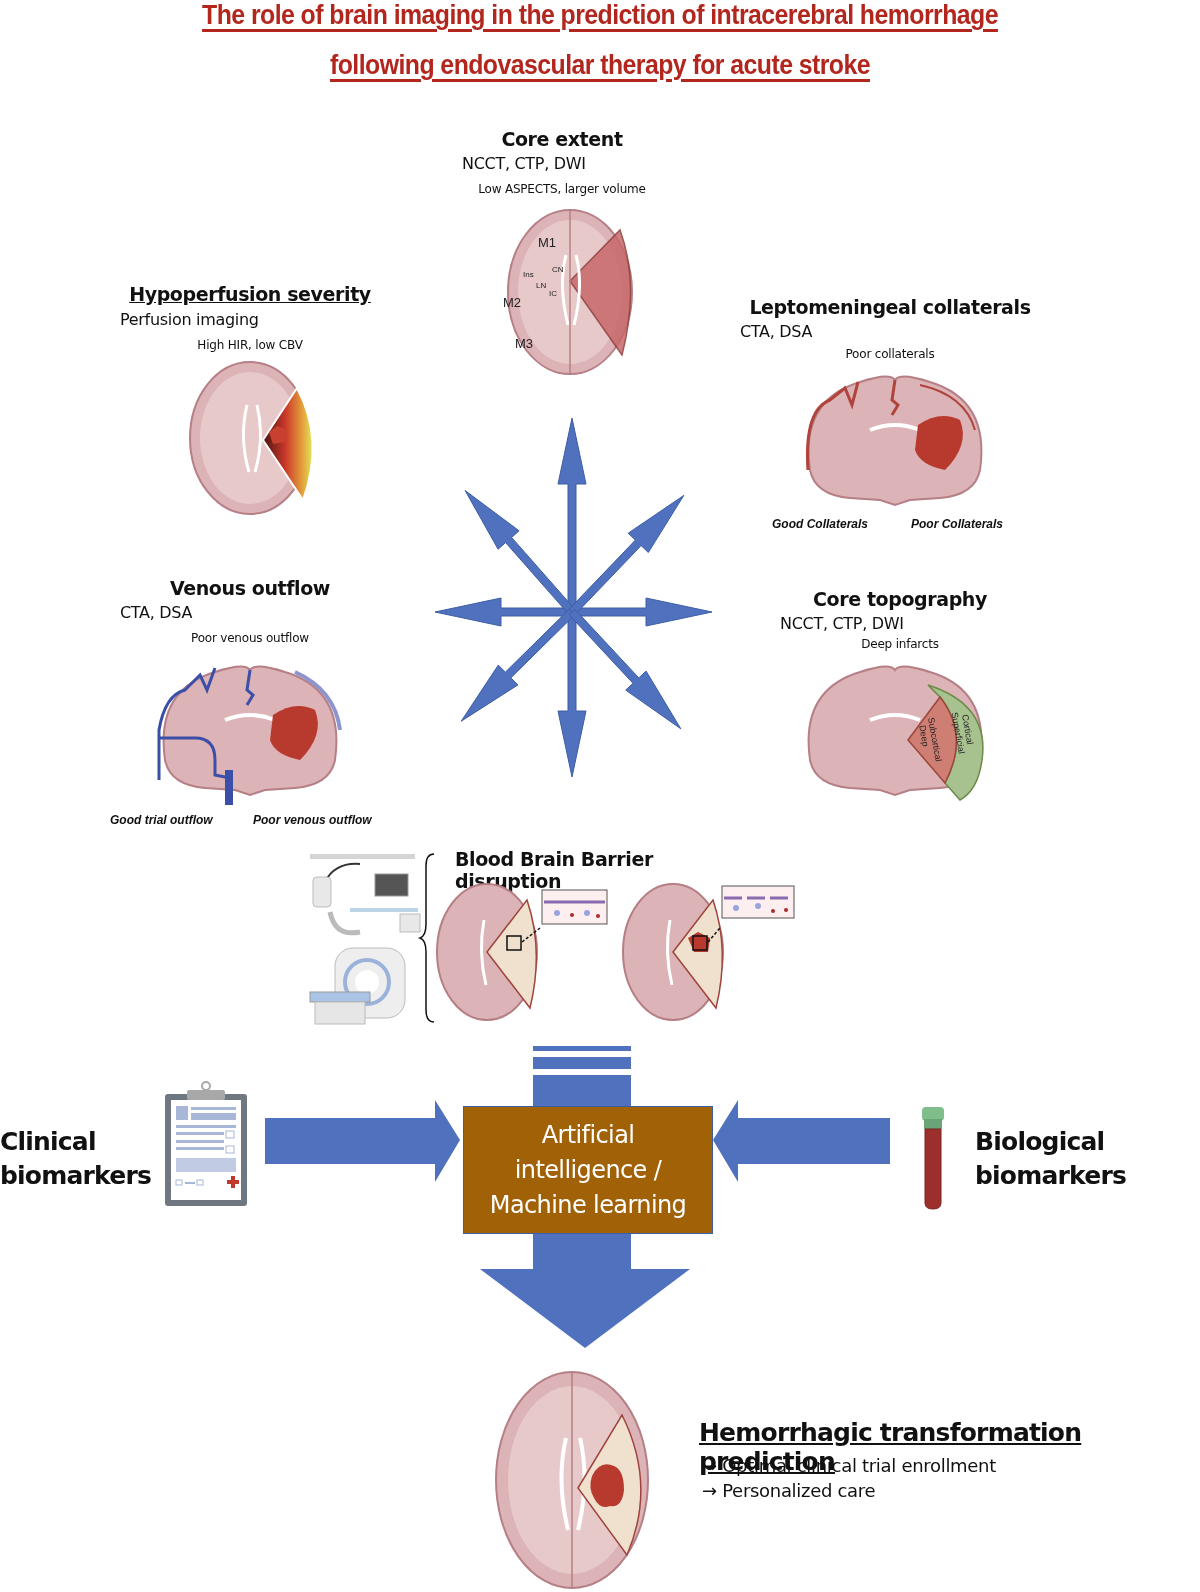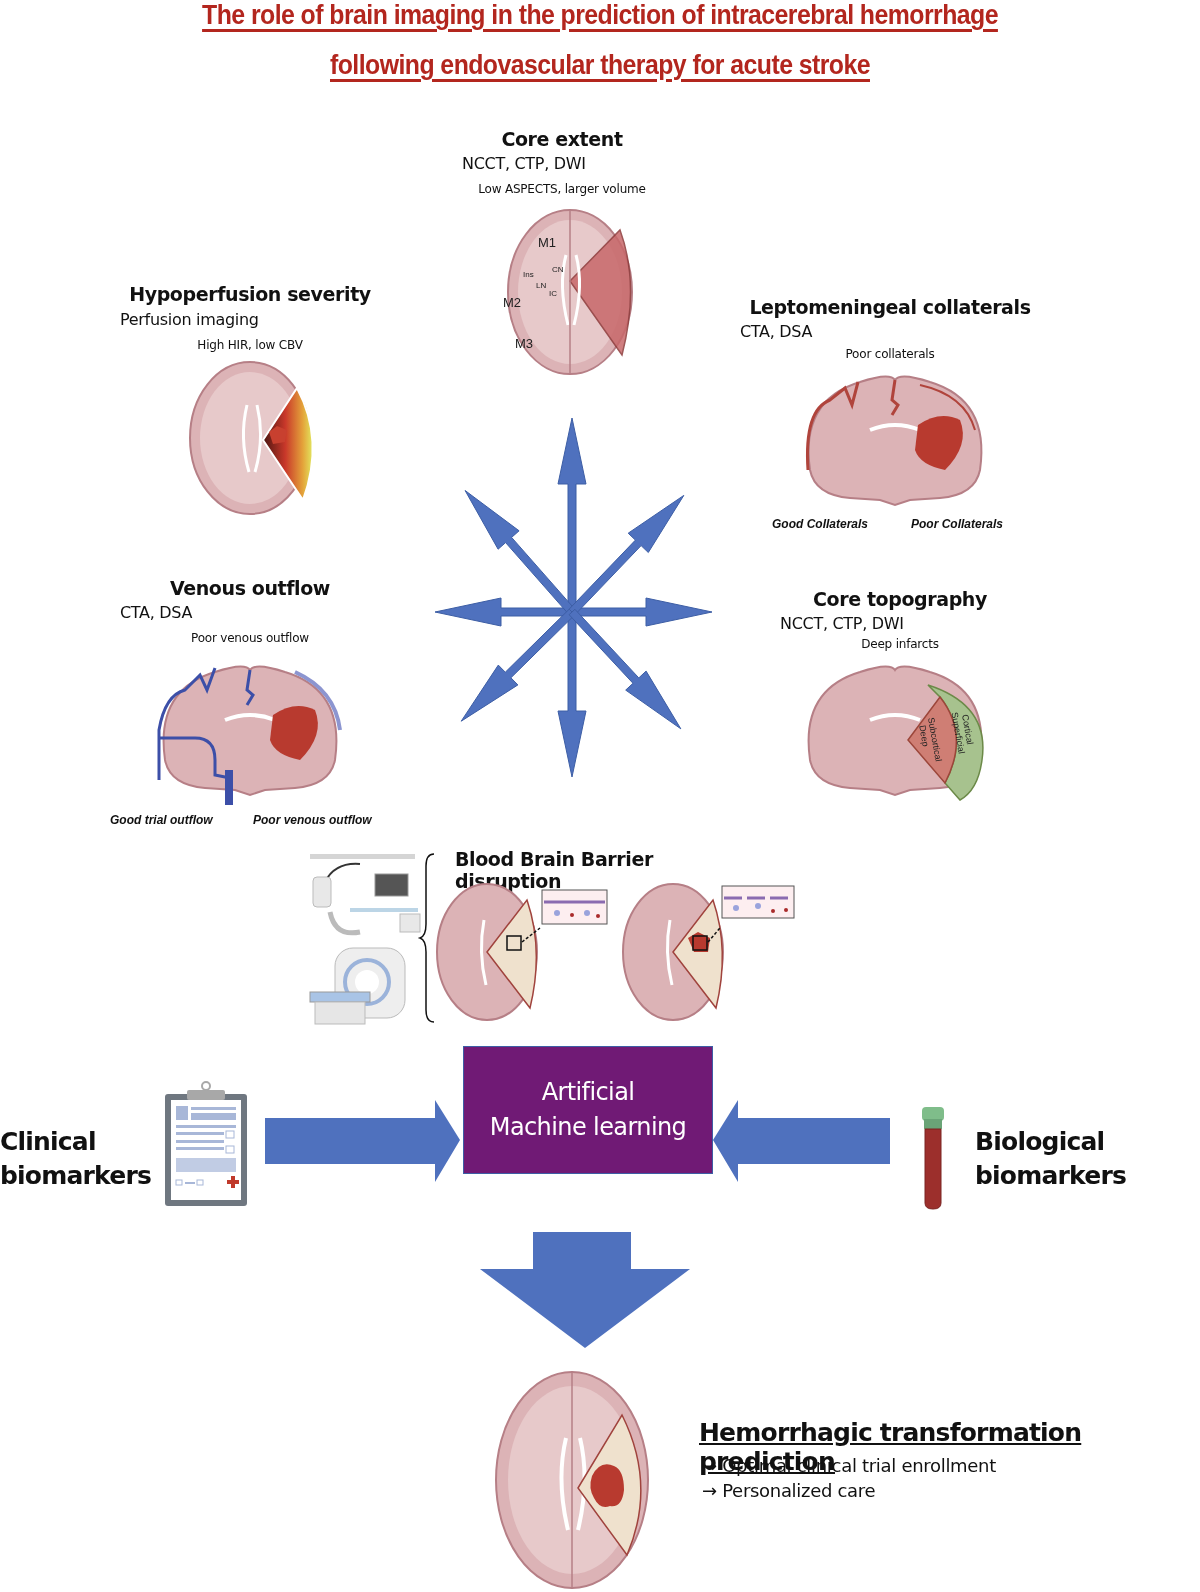--- a/index.html
+++ b/index.html
@@ -4,21 +4,21 @@
 <style>
   html,body{margin:0;padding:0;background:#fff;}
   body{width:1200px;height:1592px;position:relative;overflow:hidden;font-family:"Liberation Sans",sans-serif;color:#111;}
   .abs{position:absolute;}
   .title{position:absolute;left:0;width:1200px;text-align:center;color:#b3261e;font-weight:bold;font-size:27px;text-decoration:underline;text-decoration-thickness:3px;text-underline-offset:5px;letter-spacing:-0.6px;transform:scaleX(0.92);}
   .hdr{font-family:"DejaVu Sans",sans-serif;font-weight:bold;font-size:19px;text-align:center;letter-spacing:-0.4px;}
   .sub{font-family:"DejaVu Sans",sans-serif;font-size:16px;text-align:left;letter-spacing:-0.3px;}
   .sm{font-family:"DejaVu Sans",sans-serif;font-size:12px;text-align:center;letter-spacing:-0.2px;}
   .cap{font-family:"Liberation Sans",sans-serif;font-weight:bold;font-style:italic;font-size:12px;margin-top:12px;}
   .bigside{font-family:"DejaVu Sans",sans-serif;font-weight:bold;font-size:25px;text-align:left;line-height:34px;letter-spacing:-0.8px;}
-  .aibox{position:absolute;left:463px;top:1046px;width:248px;height:126px;background:#701a75;border:1px solid #3d5ea5;color:#fff;font-family:"DejaVu Sans",sans-serif;font-size:24px;line-height:35px;text-align:center;display:flex;flex-direction:column;justify-content:center;letter-spacing:-0.6px;}
+  .aibox{position:absolute;left:463px;top:1106px;width:248px;height:126px;background:#a16207;border:1px solid #3d5ea5;color:#fff;font-family:"DejaVu Sans",sans-serif;font-size:24px;line-height:35px;text-align:center;display:flex;flex-direction:column;justify-content:center;letter-spacing:-0.6px;}
   .hemo{font-family:"DejaVu Sans",sans-serif;font-weight:bold;font-size:25px;letter-spacing:-0.8px;}
   .bullet{font-family:"DejaVu Sans",sans-serif;font-size:18px;letter-spacing:-0.3px;}
   svg{position:absolute;overflow:visible;}
 </style>
 </head>
 <body>
 
 <div class="title" style="top:0px;">The role of brain imaging in the prediction of intracerebral hemorrhage</div>
 <div class="title" style="top:50px;">following endovascular therapy for acute stroke</div>
 
@@ -45,21 +45,21 @@
   <line x1="70" y1="6" x2="70" y2="168" stroke="#b67f86" stroke-width="1.5"></line>
   <text x="38" y="42" font-size="13" font-family="Liberation Sans, sans-serif" fill="#222">M1</text>
   <text x="23" y="72" font-size="8" font-family="Liberation Sans, sans-serif" fill="#222">Ins</text>
   <text x="52" y="67" font-size="8" font-family="Liberation Sans, sans-serif" fill="#222">CN</text>
   <text x="36" y="83" font-size="8" font-family="Liberation Sans, sans-serif" fill="#222">LN</text>
   <text x="49" y="91" font-size="8" font-family="Liberation Sans, sans-serif" fill="#222">IC</text>
   <text x="3" y="102" font-size="13" font-family="Liberation Sans, sans-serif" fill="#222">M2</text>
   <text x="15" y="143" font-size="13" font-family="Liberation Sans, sans-serif" fill="#222">M3</text>
 </svg>
 
-<div class="abs hdr" style="left:120px;top:283px;width:260px;">Hypoperfusion severity</div>
+<div class="abs hdr" style="left:120px;top:283px;width:260px;text-decoration:underline;">Hypoperfusion severity</div>
 <div class="abs sub" style="left:120px;top:310px;width:260px;">Perfusion imaging</div>
 <div class="abs sm" style="left:120px;top:338px;width:260px;">High HIR, low CBV</div>
 <svg style="left:185px;top:360px;" width="140" height="160">
   <ellipse cx="65" cy="78" rx="60" ry="76" fill="#dcb3b6" stroke="#b67f86" stroke-width="2"></ellipse>
   <ellipse cx="65" cy="78" rx="50" ry="66" fill="#e7c9ca"></ellipse>
   <path d="M62,45 Q54,78 64,112" stroke="#fff" stroke-width="3" fill="none"></path>
   <path d="M72,45 Q80,78 70,112" stroke="#fff" stroke-width="3" fill="none"></path>
   <path d="M78,80 L112,28 Q140,80 118,140 Z" fill="url(#perfGrad)" stroke="#fff" stroke-width="2"></path>
   <path d="M84,72 l8,-6 l10,4 l-2,12 l-12,2 z" fill="#c8402f"></path>
 </svg>
@@ -169,20 +169,21 @@
 <svg style="left:0;top:1040px;" width="1200" height="320">
   <rect x="533" y="6" width="98" height="5" fill="#4f71be"></rect>
   <rect x="533" y="17" width="98" height="12" fill="#4f71be"></rect>
   <rect x="533" y="35" width="98" height="32" fill="#4f71be"></rect>
   <path d="M265,78 L435,78 L435,60 L460,100 L435,142 L435,124 L265,124 Z" fill="#4f71be"></path>
   <path d="M890,78 L738,78 L738,60 L713,100 L738,142 L738,124 L890,124 Z" fill="#4f71be"></path>
   <path d="M533,192 L631,192 L631,229 L690,229 L585,308 L480,229 L533,229 Z" fill="#4f71be"></path>
 </svg>
 <div class="aibox">
   <div>Artificial</div>
+  <div>intelligence /</div>
   <div>Machine learning</div>
 </div>
 
 <div class="abs bigside" style="left:0px;top:1125px;width:138px;">
   <div>Clinical</div>
   <div>biomarkers</div>
 </div>
 <svg style="left:163px;top:1080px;" width="86" height="130">
   <rect x="2" y="14" width="82" height="112" rx="3" fill="#6f7780"></rect>
   <rect x="8" y="20" width="70" height="100" fill="#fff"></rect>

